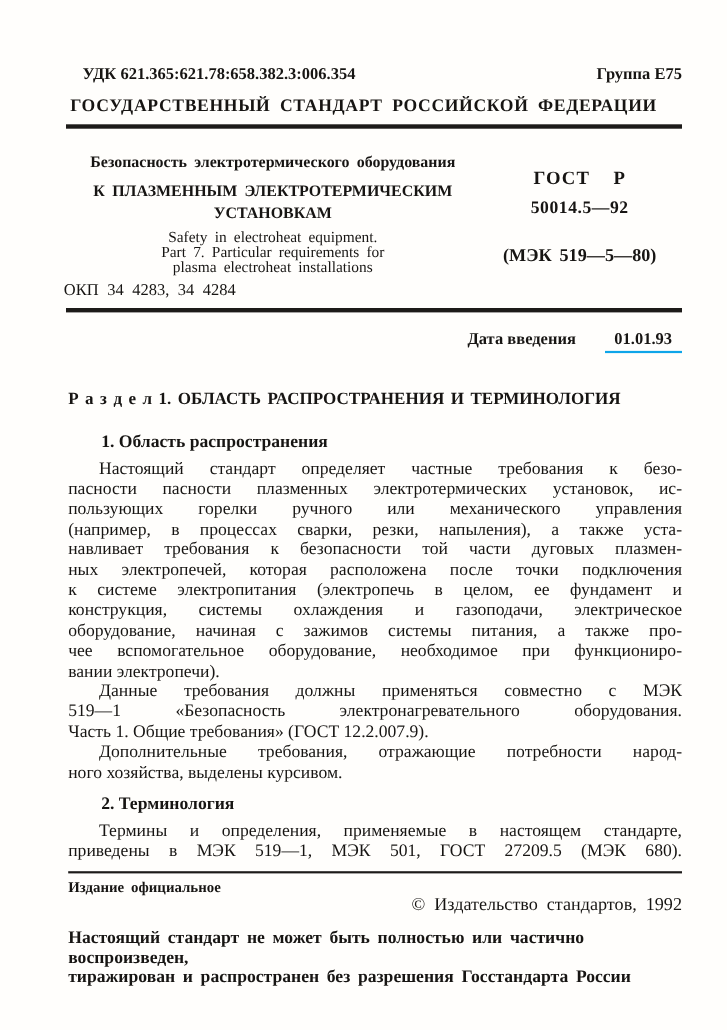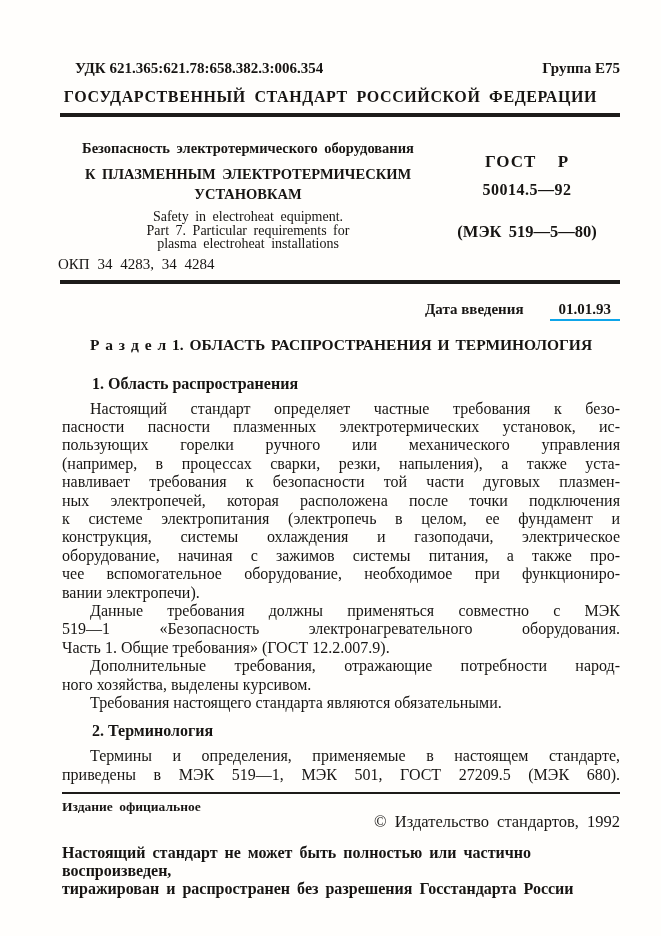--- a/index.html
+++ b/index.html
@@ -29,21 +29,21 @@
   .tb-designation-num{margin-top:9px;font-weight:700;font-size:16px;letter-spacing:.5px;}
   .tb-iec{margin-top:23px;font-weight:700;font-size:16.5px;word-spacing:3px;}
   .okp-line{margin:5px 41px 0 58px;font-size:15px;word-spacing:4px;}
 
   
   .date-row{display:flex;justify-content:flex-end;align-items:baseline;
     margin:17px 41px 0 0;font-weight:700;font-size:15px;}
   .date-value{margin-left:26px;border-bottom:2px solid #0ea5e9;padding:0 9px 1px 9px;}
 
   
-  .section-heading{margin-top:15px;text-align:center;font-weight:700;font-size:15.5px;word-spacing:2px;}
+  .section-heading{margin-top:33px;text-align:left;font-weight:700;font-size:15.5px;word-spacing:2px;}
   .clause-heading{margin:21px 0 0 30px;font-weight:700;font-size:16px;}
   .clause-heading.second{margin-top:10px;}
 
   
   .para{margin-top:7px;font-size:16px;line-height:18.4px;}
   .para.tight{margin-top:0;}
   .tline{text-align:justify;text-align-last:justify;}
   .tline.last{text-align-last:left;}
   .para .tline:first-child{text-indent:28px;}
 
@@ -114,23 +114,20 @@
       </div>
     <div class="para tight">
         <div class="tline">Данные требования должны применяться совместно с МЭК</div>
         <div class="tline">519—1 «Безопасность электронагревательного оборудования.</div>
         <div class="tline last">Часть 1. Общие требования» (ГОСТ 12.2.007.9).</div>
       </div>
     <div class="para tight">
         <div class="tline">Дополнительные требования, отражающие потребности народ-</div>
         <div class="tline last">ного хозяйства, выделены курсивом.</div>
       </div>
-    <div class="para tight">
-        <div class="tline last">Требования настоящего стандарта являются обязательными.</div>
-      </div>
 
     <div class="clause-heading second">2. Терминология</div>
 
     <div class="para">
         <div class="tline">Термины и определения, применяемые в настоящем стандарте,</div>
         <div class="tline">приведены в МЭК 519—1, МЭК 501, ГОСТ 27209.5 (МЭК 680).</div>
       </div>
   </div>
 
   <div class="footer">

